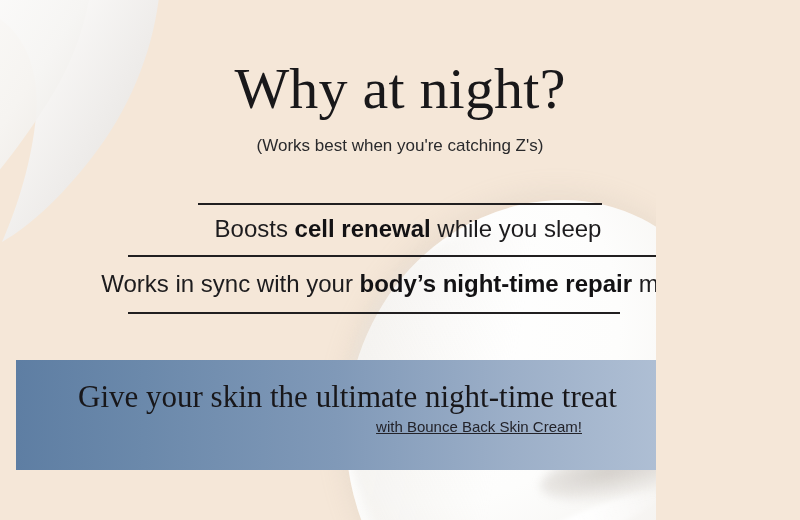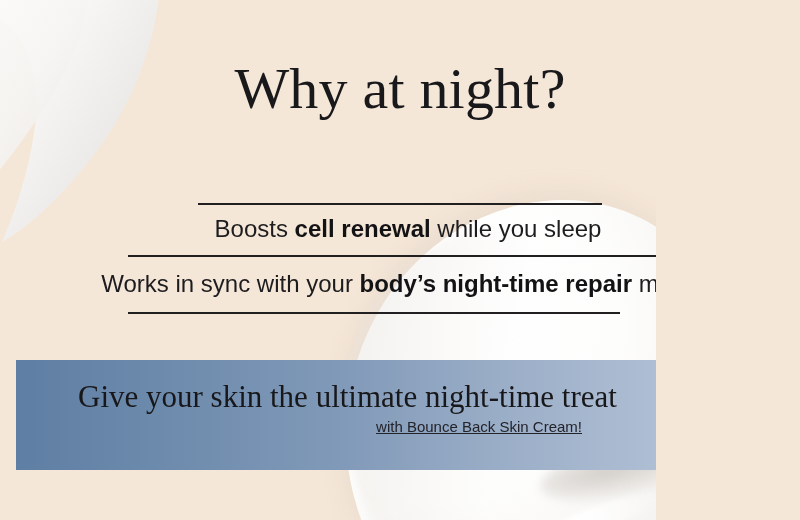--- a/index.html
+++ b/index.html
@@ -167,20 +167,21 @@
 
   <div class="art" id="blob-br">
     <div class="blob-core"></div>
     <div class="blob-edge"></div>
     <div class="blob-crease"></div>
     <div class="blob-hl"></div>
   </div>
 
   <div class="headline">Why at night?</div>
 
+  <div class="subhead">(Works best when you're catching Z's)</div>
 
   <div class="rule" id="rule-1"></div>
 
   <div class="benefit" id="benefit-1">
     <span>Boosts </span><b>cell renewal</b><span> while you sleep</span>
   </div>
 
   <div class="rule" id="rule-2"></div>
 
   <div class="benefit" id="benefit-2">

